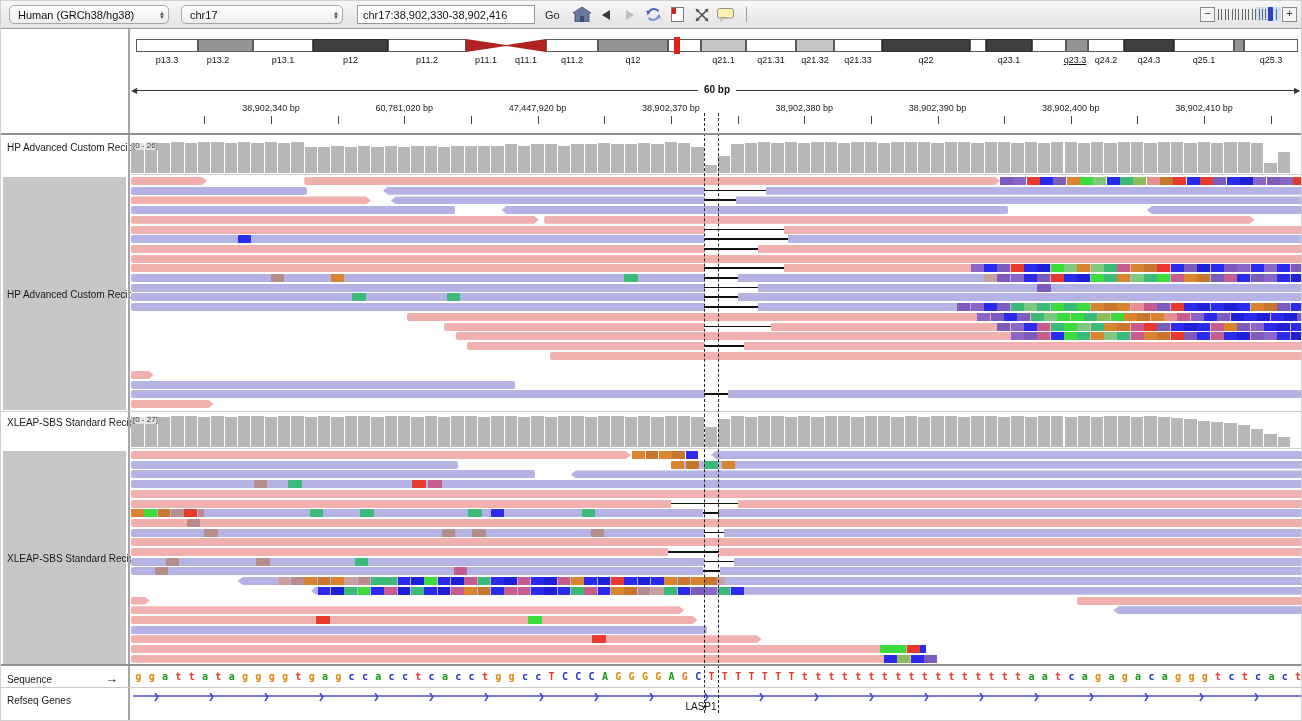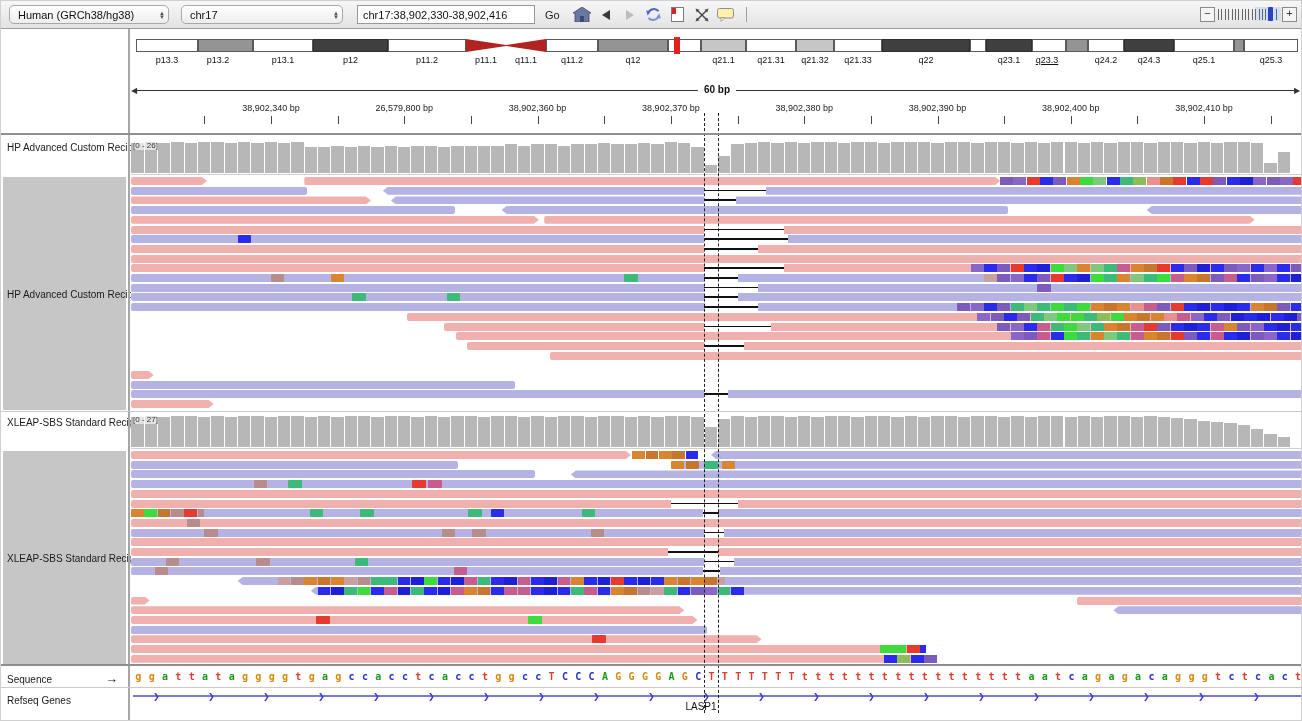--- a/index.html
+++ b/index.html
@@ -228,35 +228,35 @@
         <div class="ideolab" style="left: 355px;">p11.1</div>
         <div class="ideolab" style="left: 395px;">q11.1</div>
         <div class="ideolab" style="left: 441px;">q11.2</div>
         <div class="ideolab" style="left: 502px;">q12</div>
         <div class="ideolab" style="left: 592.5px;">q21.1</div>
         <div class="ideolab" style="left: 640px;">q21.31</div>
         <div class="ideolab" style="left: 684px;">q21.32</div>
         <div class="ideolab" style="left: 727px;">q21.33</div>
         <div class="ideolab" style="left: 795px;">q22</div>
         <div class="ideolab" style="left: 878px;">q23.1</div>
-        <div class="ideolab" style="left: 916px; text-decoration: underline;">q23.3</div>
+        <div class="ideolab" style="left: 944px; text-decoration: underline;">q23.3</div>
         <div class="ideolab" style="left: 975px;">q24.2</div>
         <div class="ideolab" style="left: 1018px;">q24.3</div>
         <div class="ideolab" style="left: 1073px;">q25.1</div>
         <div class="ideolab" style="left: 1140px;">q25.3</div>
       </div>
 
     <span class="ah" style="left:0px;">◀</span>
     <div class="arrowline"></div>
     <span class="ah" style="left:1163px;">▶</span>
     <div class="spanlab">60 bp</div>
     <div id="ruler">
         <div class="rlab" style="left: 140px;">38,902,340 bp</div>
-        <div class="rlab" style="left: 273.3px;">26,579,800 bp</div>
-        <div class="rlab" style="left: 406.6px;">38,902,360 bp</div>
+        <div class="rlab" style="left: 273.3px;">60,781,020 bp</div>
+        <div class="rlab" style="left: 406.6px;">47,447,920 bp</div>
         <div class="rlab" style="left: 539.9px;">38,902,370 bp</div>
         <div class="rlab" style="left: 673.2px;">38,902,380 bp</div>
         <div class="rlab" style="left: 806.5px;">38,902,390 bp</div>
         <div class="rlab" style="left: 939.8px;">38,902,400 bp</div>
         <div class="rlab" style="left: 1073.1px;">38,902,410 bp</div>
         <div class="rtick" style="left: 73.35px;"></div>
         <div class="rtick" style="left: 140px;"></div>
         <div class="rtick" style="left: 206.65px;"></div>
         <div class="rtick" style="left: 273.3px;"></div>
         <div class="rtick" style="left: 339.95px;"></div>

